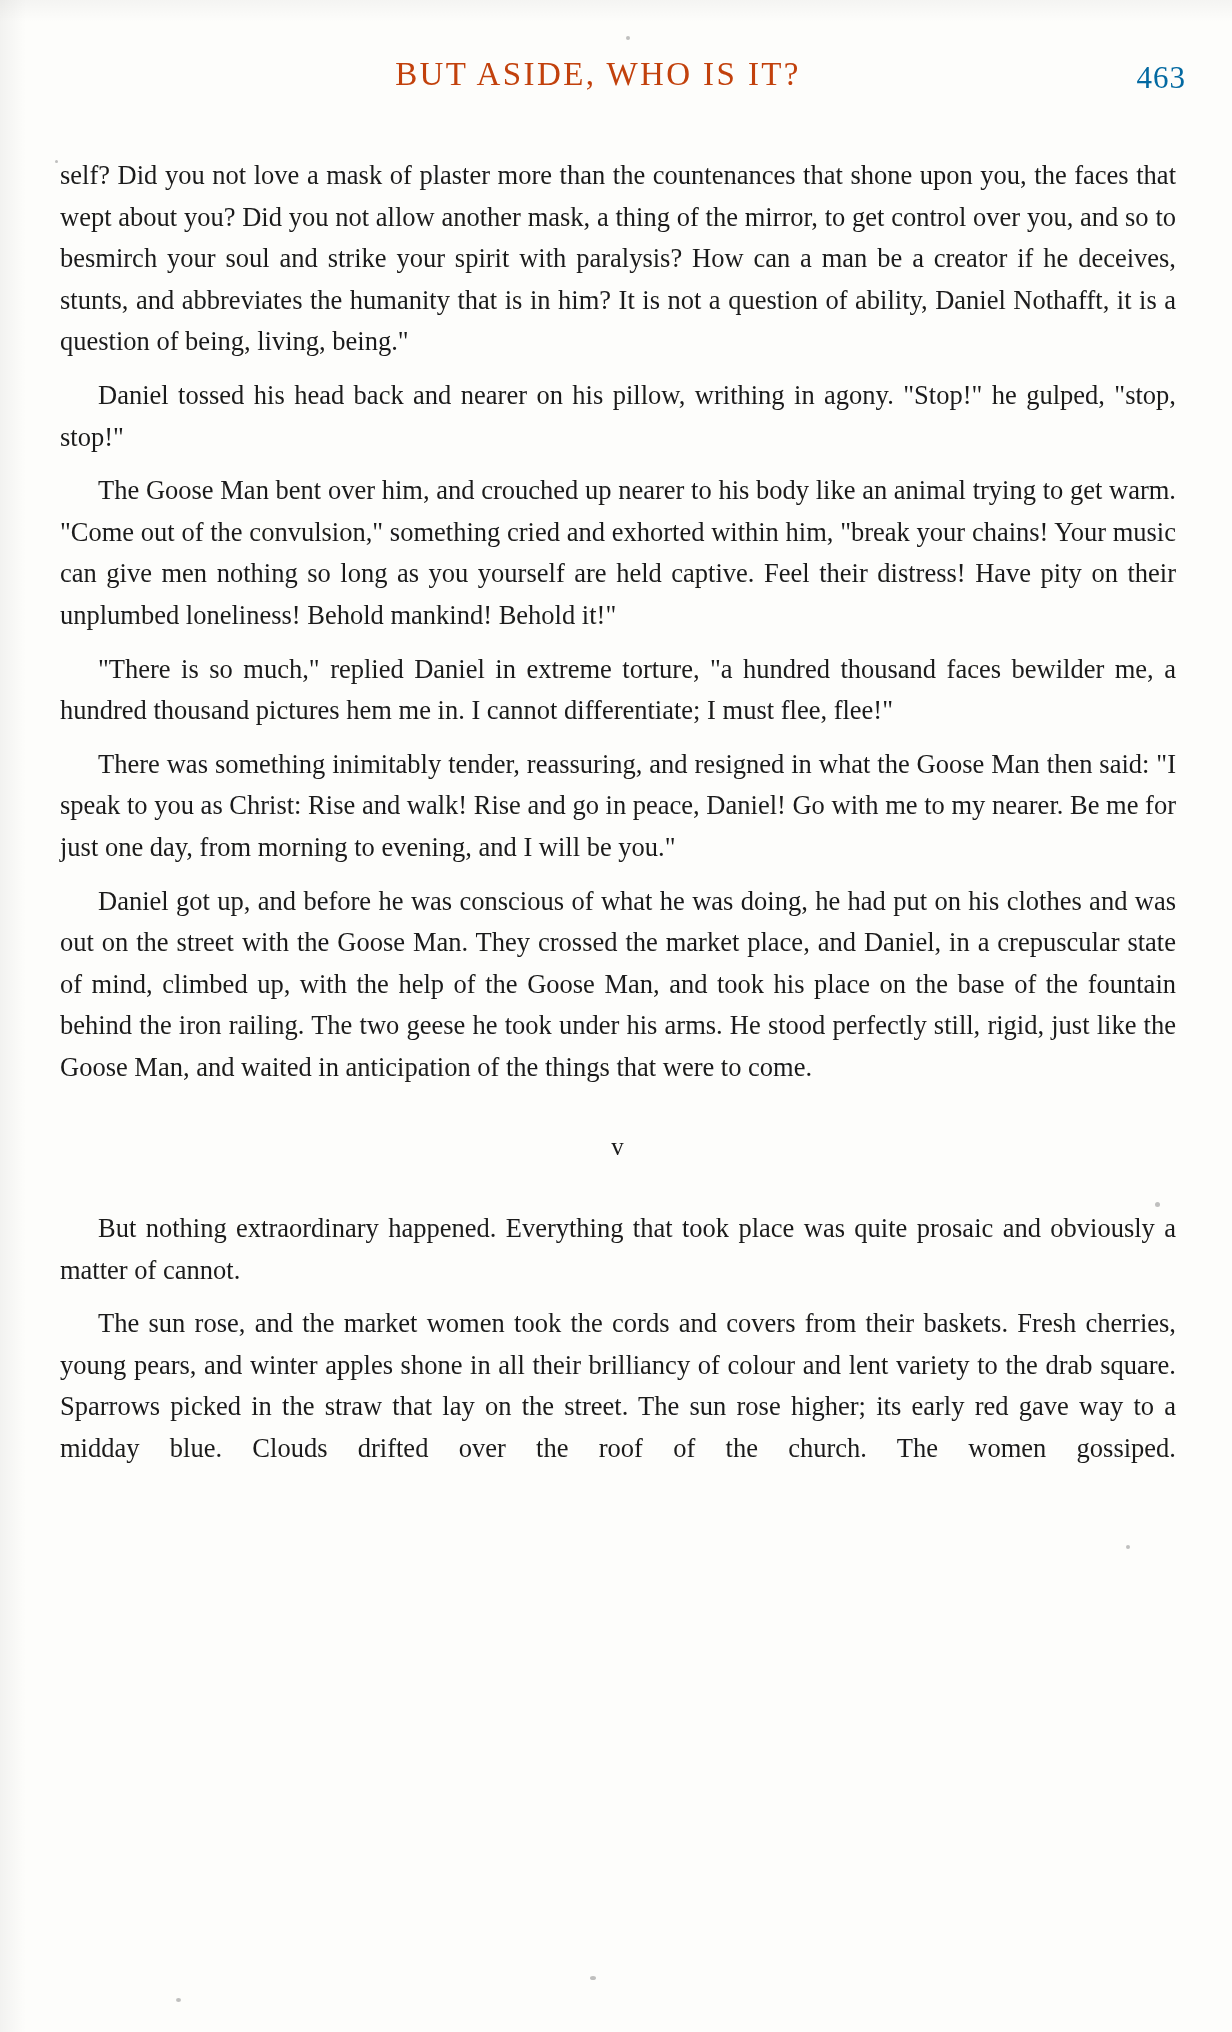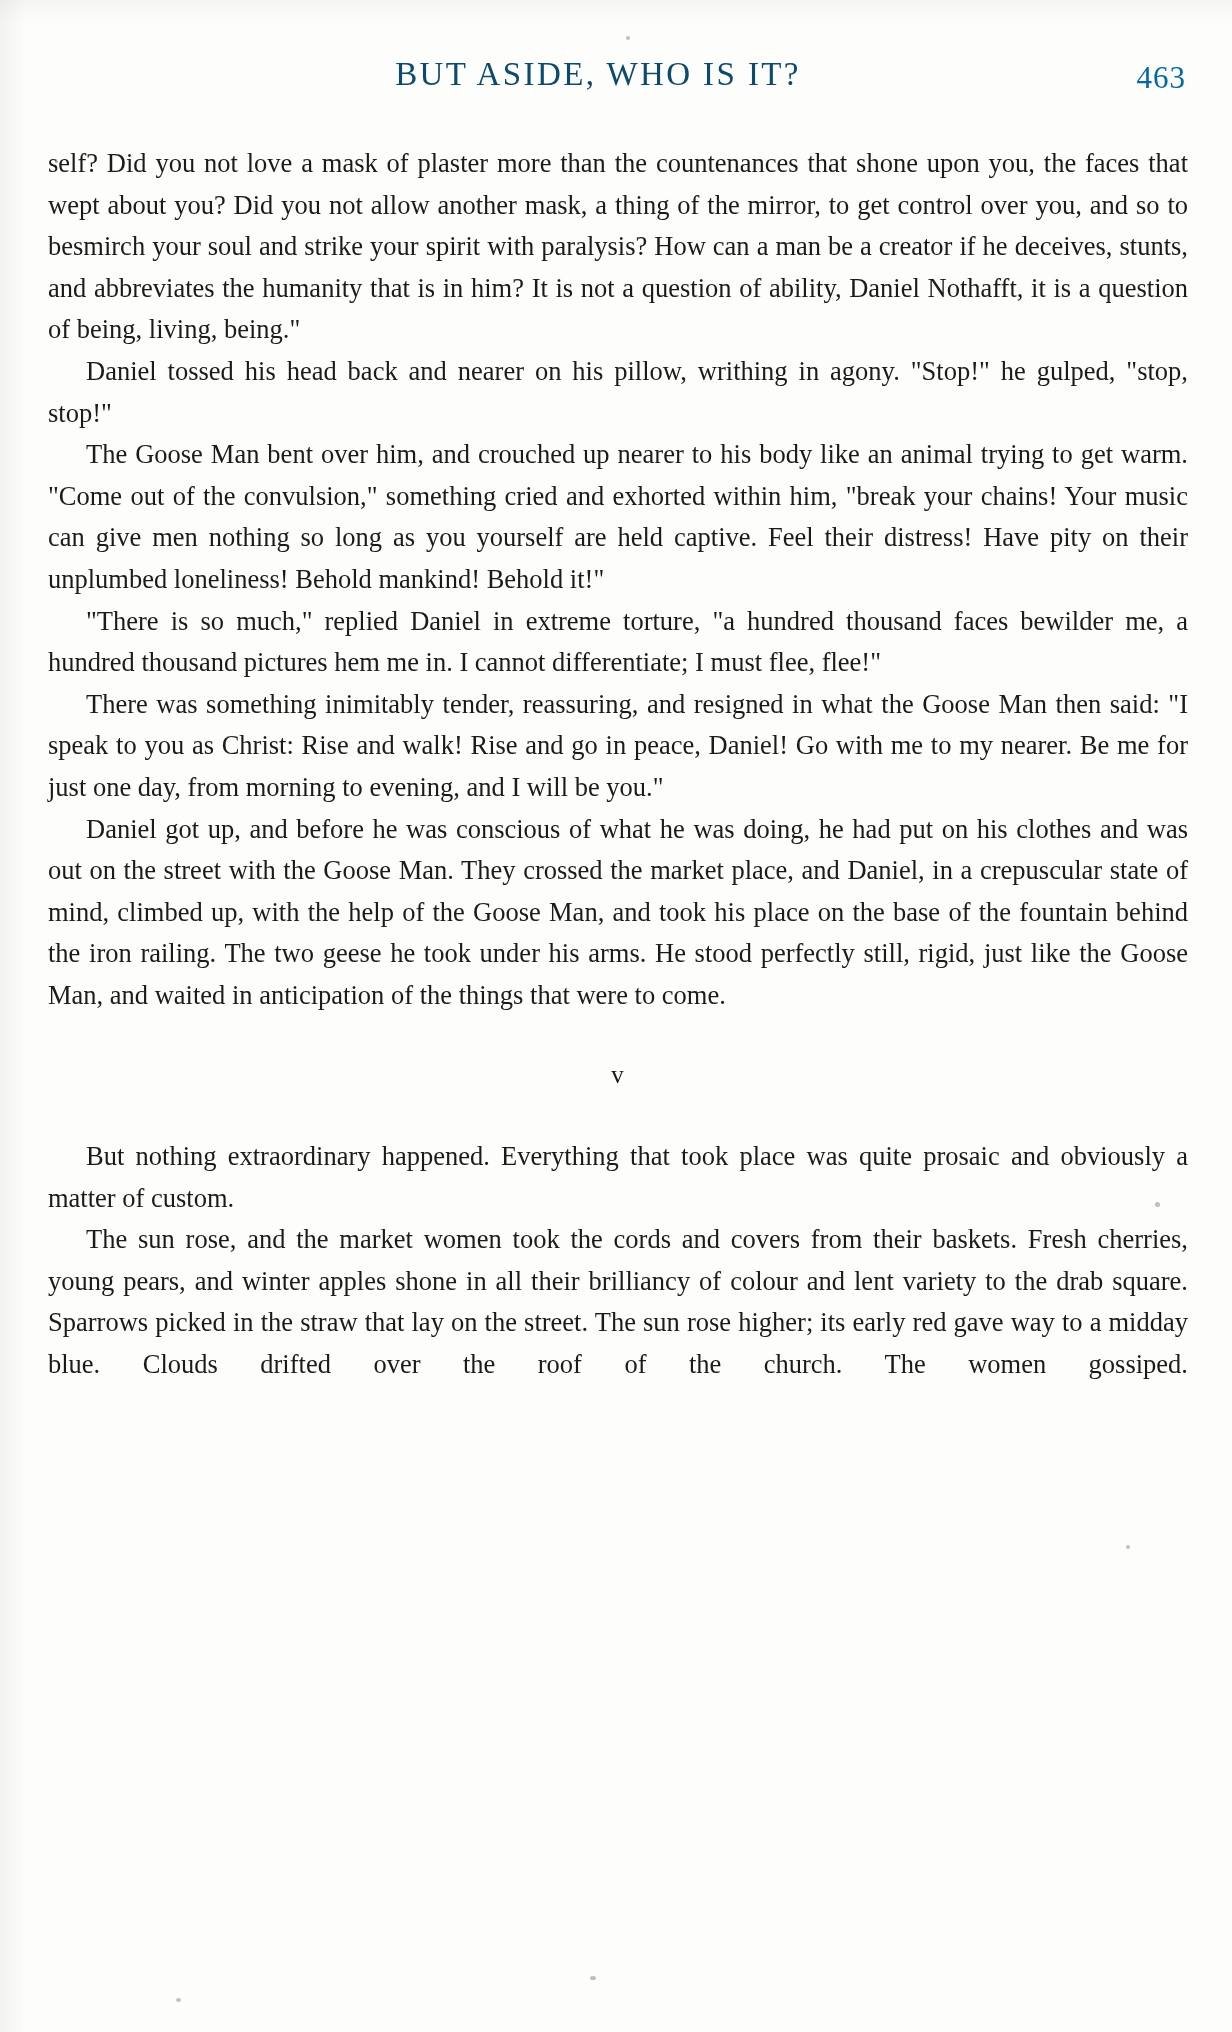--- a/index.html
+++ b/index.html
@@ -30,21 +30,21 @@
     height: 50px;
   }
   .running-title {
     position: absolute;
     left: 0;
     width: 1196px;
     text-align: center;
     font-size: 33px;
     letter-spacing: 2.4px;
     font-family: "Liberation Serif", serif;
-    color: #0c4a6e;
+    color: #c2410c;
     white-space: nowrap;
   }
   .folio {
     position: absolute;
     right: 46px;
     top: 4px;
     font-size: 31px;
     letter-spacing: 1px;
     color: #0369a1;
   }
@@ -52,21 +52,21 @@
     position: absolute;
     top: 143px;
     left: 48px;
     width: 1140px;
     font-size: 26.5px;
     line-height: 41.6px;
     text-align: justify;
     color: #1b1b1b;
   }
   .body-text p {
-    margin: 0;
+    margin: 12px;
     text-indent: 0;
   }
   .body-text p.indent {
     text-indent: 38px;
   }
   .body-text p.last-line-full {
     text-align-last: justify;
   }
   .section-mark {
     text-align: center;
@@ -109,21 +109,21 @@
   <div class="body-text">
     <p>self?   Did you not love a mask of plaster more than the countenances that shone upon you, the faces that wept about you?   Did you not allow another mask, a thing of the mirror, to get control over you, and so to besmirch your soul and strike your spirit with paralysis?   How can a man be a creator if he deceives, stunts, and abbreviates the humanity that is in him?   It is not a question of ability, Daniel Nothafft, it is a question of being, living, being."</p>
     <p class="indent">Daniel tossed his head back and nearer on his pillow, writhing in agony.   "Stop!" he gulped, "stop, stop!"</p>
     <p class="indent">The Goose Man bent over him, and crouched up nearer to his body like an animal trying to get warm.   "Come out of the convulsion," something cried and exhorted within him, "break your chains!  Your music can give men nothing so long as you yourself are held captive.  Feel their distress!   Have pity on their unplumbed loneliness!   Behold mankind!   Behold it!"</p>
     <p class="indent">"There is so much," replied Daniel in extreme torture, "a hundred thousand faces bewilder me, a hundred thousand pictures hem me in.   I cannot differentiate; I must flee, flee!"</p>
     <p class="indent">There was something inimitably tender, reassuring, and resigned in what the Goose Man then said: "I speak to you as Christ: Rise and walk!   Rise and go in peace, Daniel!   Go with me to my nearer.   Be me for just one day, from morning to evening, and I will be you."</p>
     <p class="indent">Daniel got up, and before he was conscious of what he was doing, he had put on his clothes and was out on the street with the Goose Man.   They crossed the market place, and Daniel, in a crepuscular state of mind, climbed up, with the help of the Goose Man, and took his place on the base of the fountain behind the iron railing.   The two geese he took under his arms.   He stood perfectly still, rigid, just like the Goose Man, and waited in anticipation of the things that were to come.</p>
 
     <div class="section-mark">v</div>
 
-    <p class="indent">But nothing extraordinary happened.   Everything that took place was quite prosaic and obviously a matter of custom.</p>
+    <p class="indent">But nothing extraordinary happened.   Everything that took place was quite prosaic and obviously a matter of cannot.</p>
     <p class="indent last-line-full">The sun rose, and the market women took the cords and covers from their baskets.   Fresh cherries, young pears, and winter apples shone in all their brilliancy of colour and lent variety to the drab square.   Sparrows picked in the straw that lay on the street.   The sun rose higher; its early red gave way to a midday blue.   Clouds drifted over the roof of the church.   The women gossiped.</p>
   </div>
 
   <div class="speck" style="left:626px; top:36px; width:4px; height:4px;"></div>
   <div class="speck" style="left:1155px; top:1202px; width:5px; height:5px;"></div>
   <div class="speck" style="left:1126px; top:1545px; width:4px; height:4px;"></div>
   <div class="speck" style="left:590px; top:1976px; width:6px; height:4px;"></div>
   <div class="speck" style="left:176px; top:1998px; width:5px; height:4px;"></div>
   <div class="speck" style="left:55px; top:160px; width:3px; height:3px;"></div>
 

